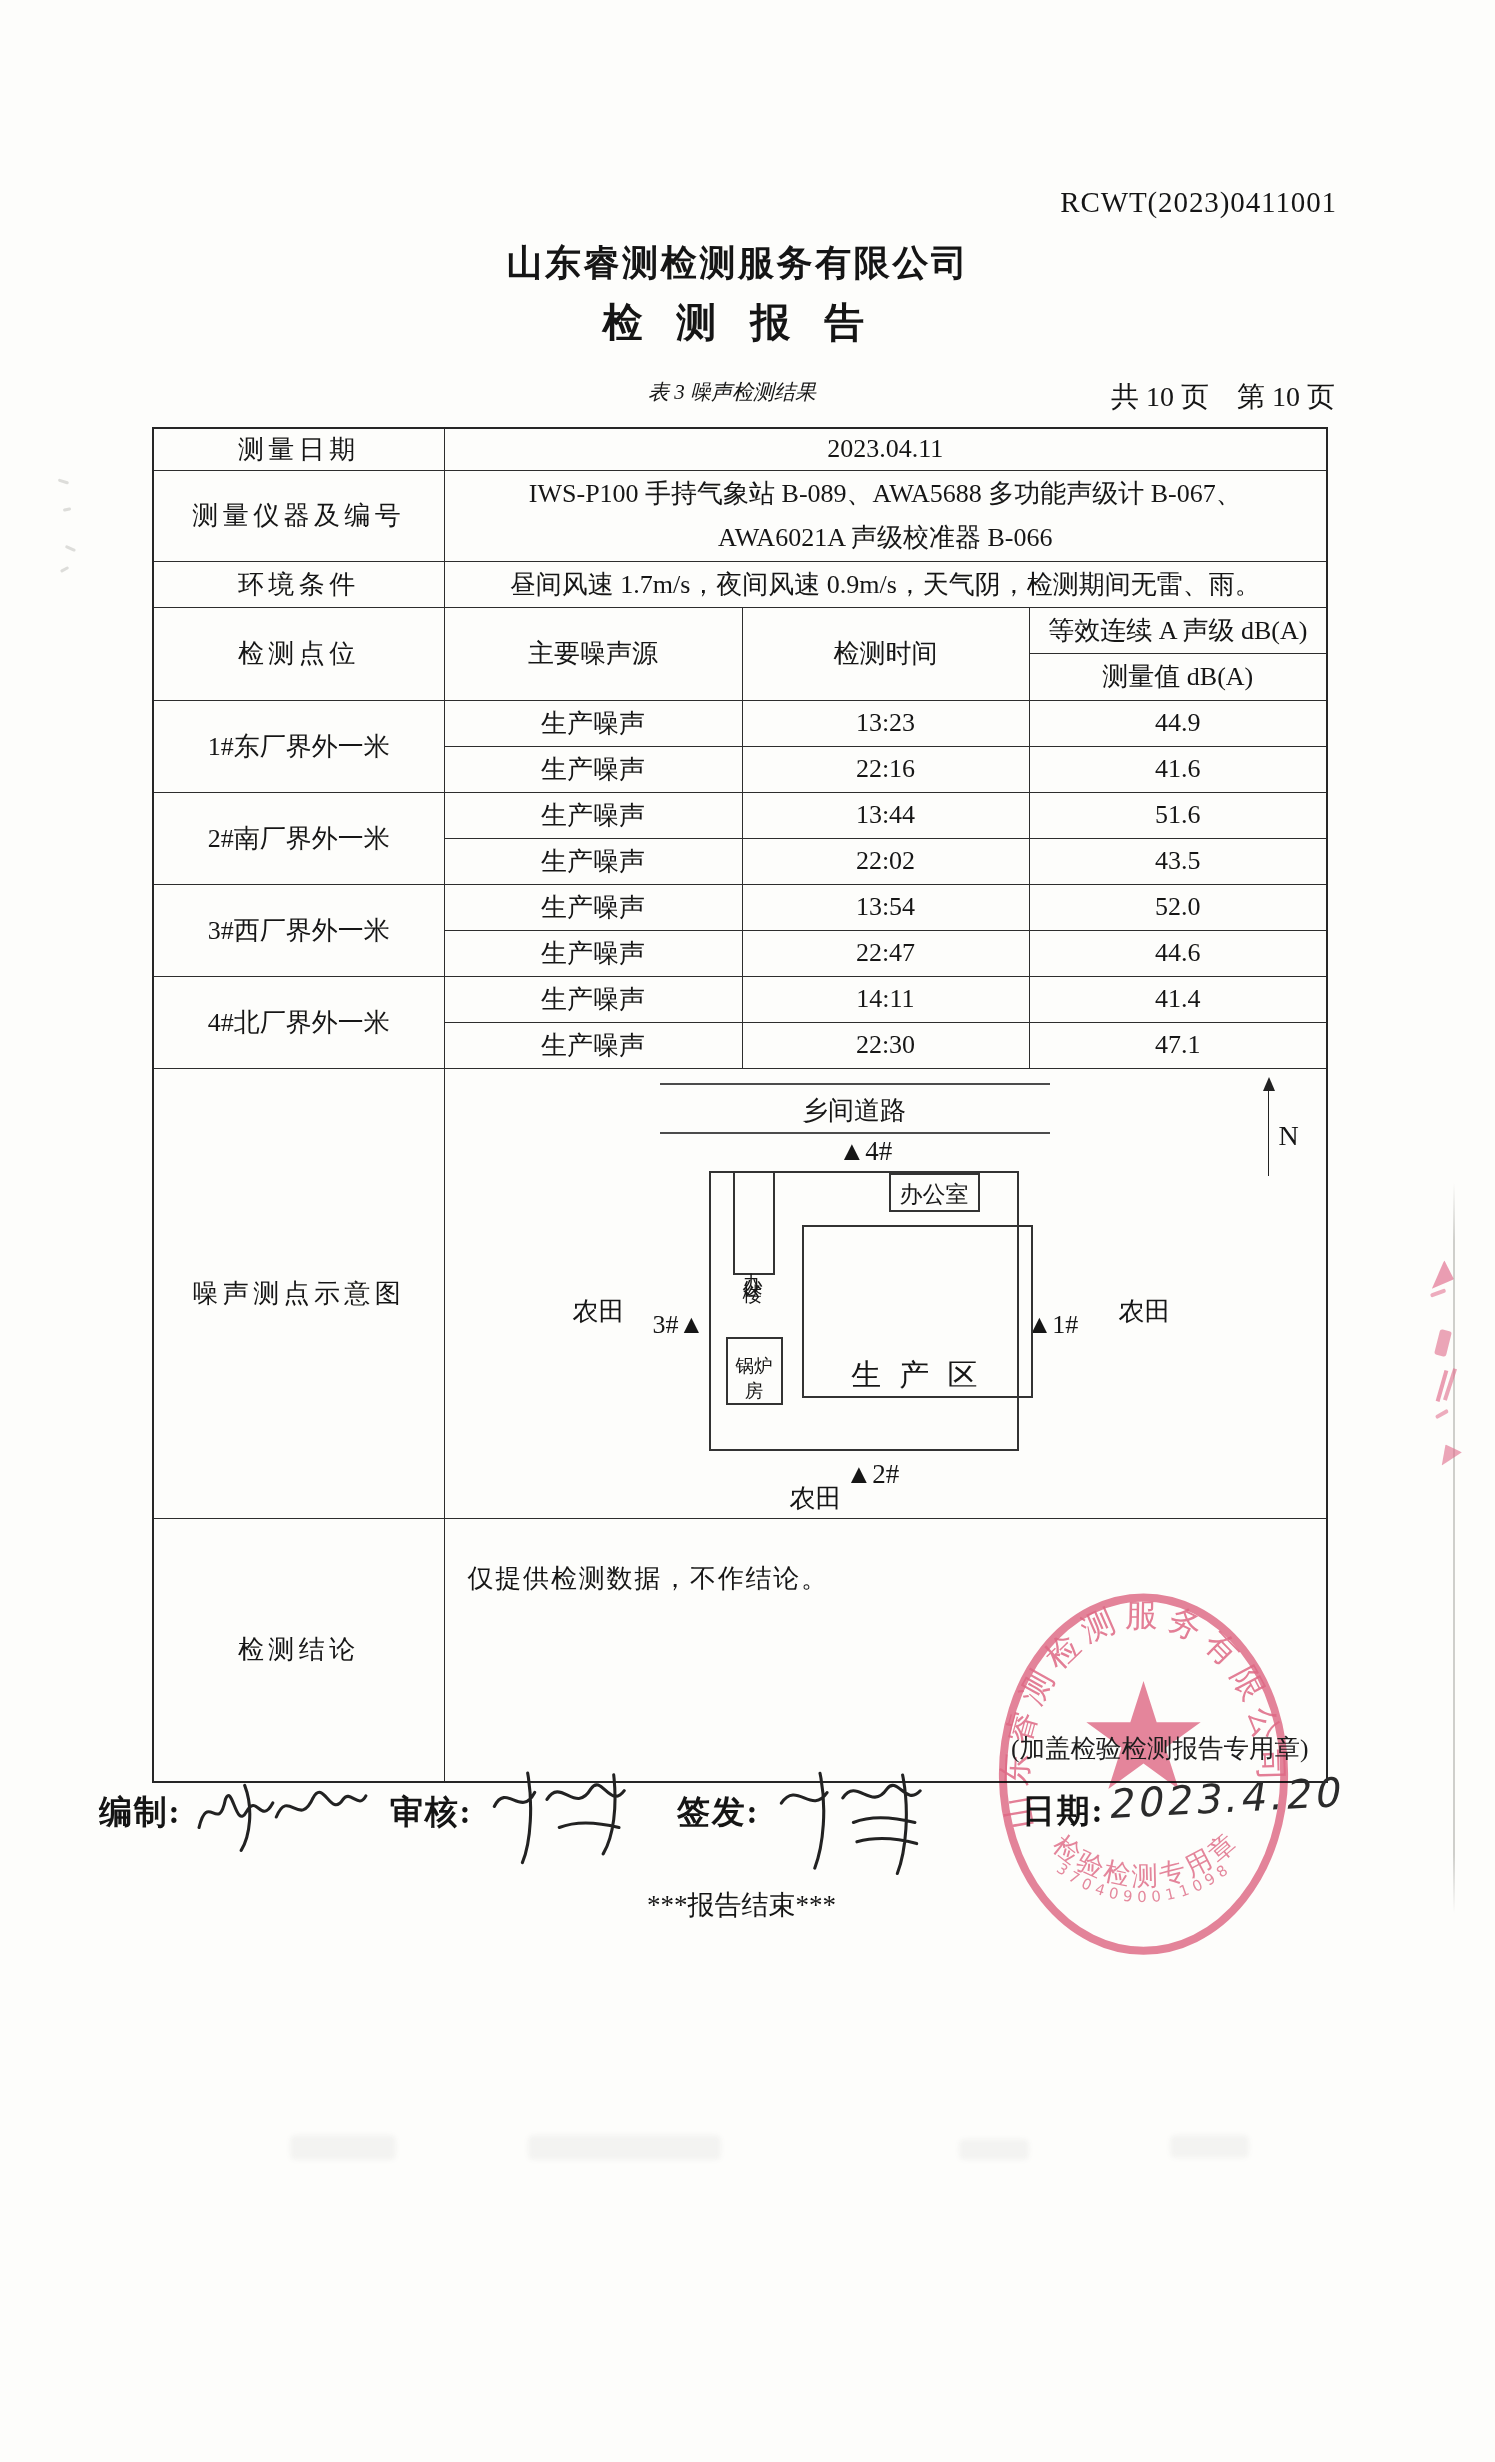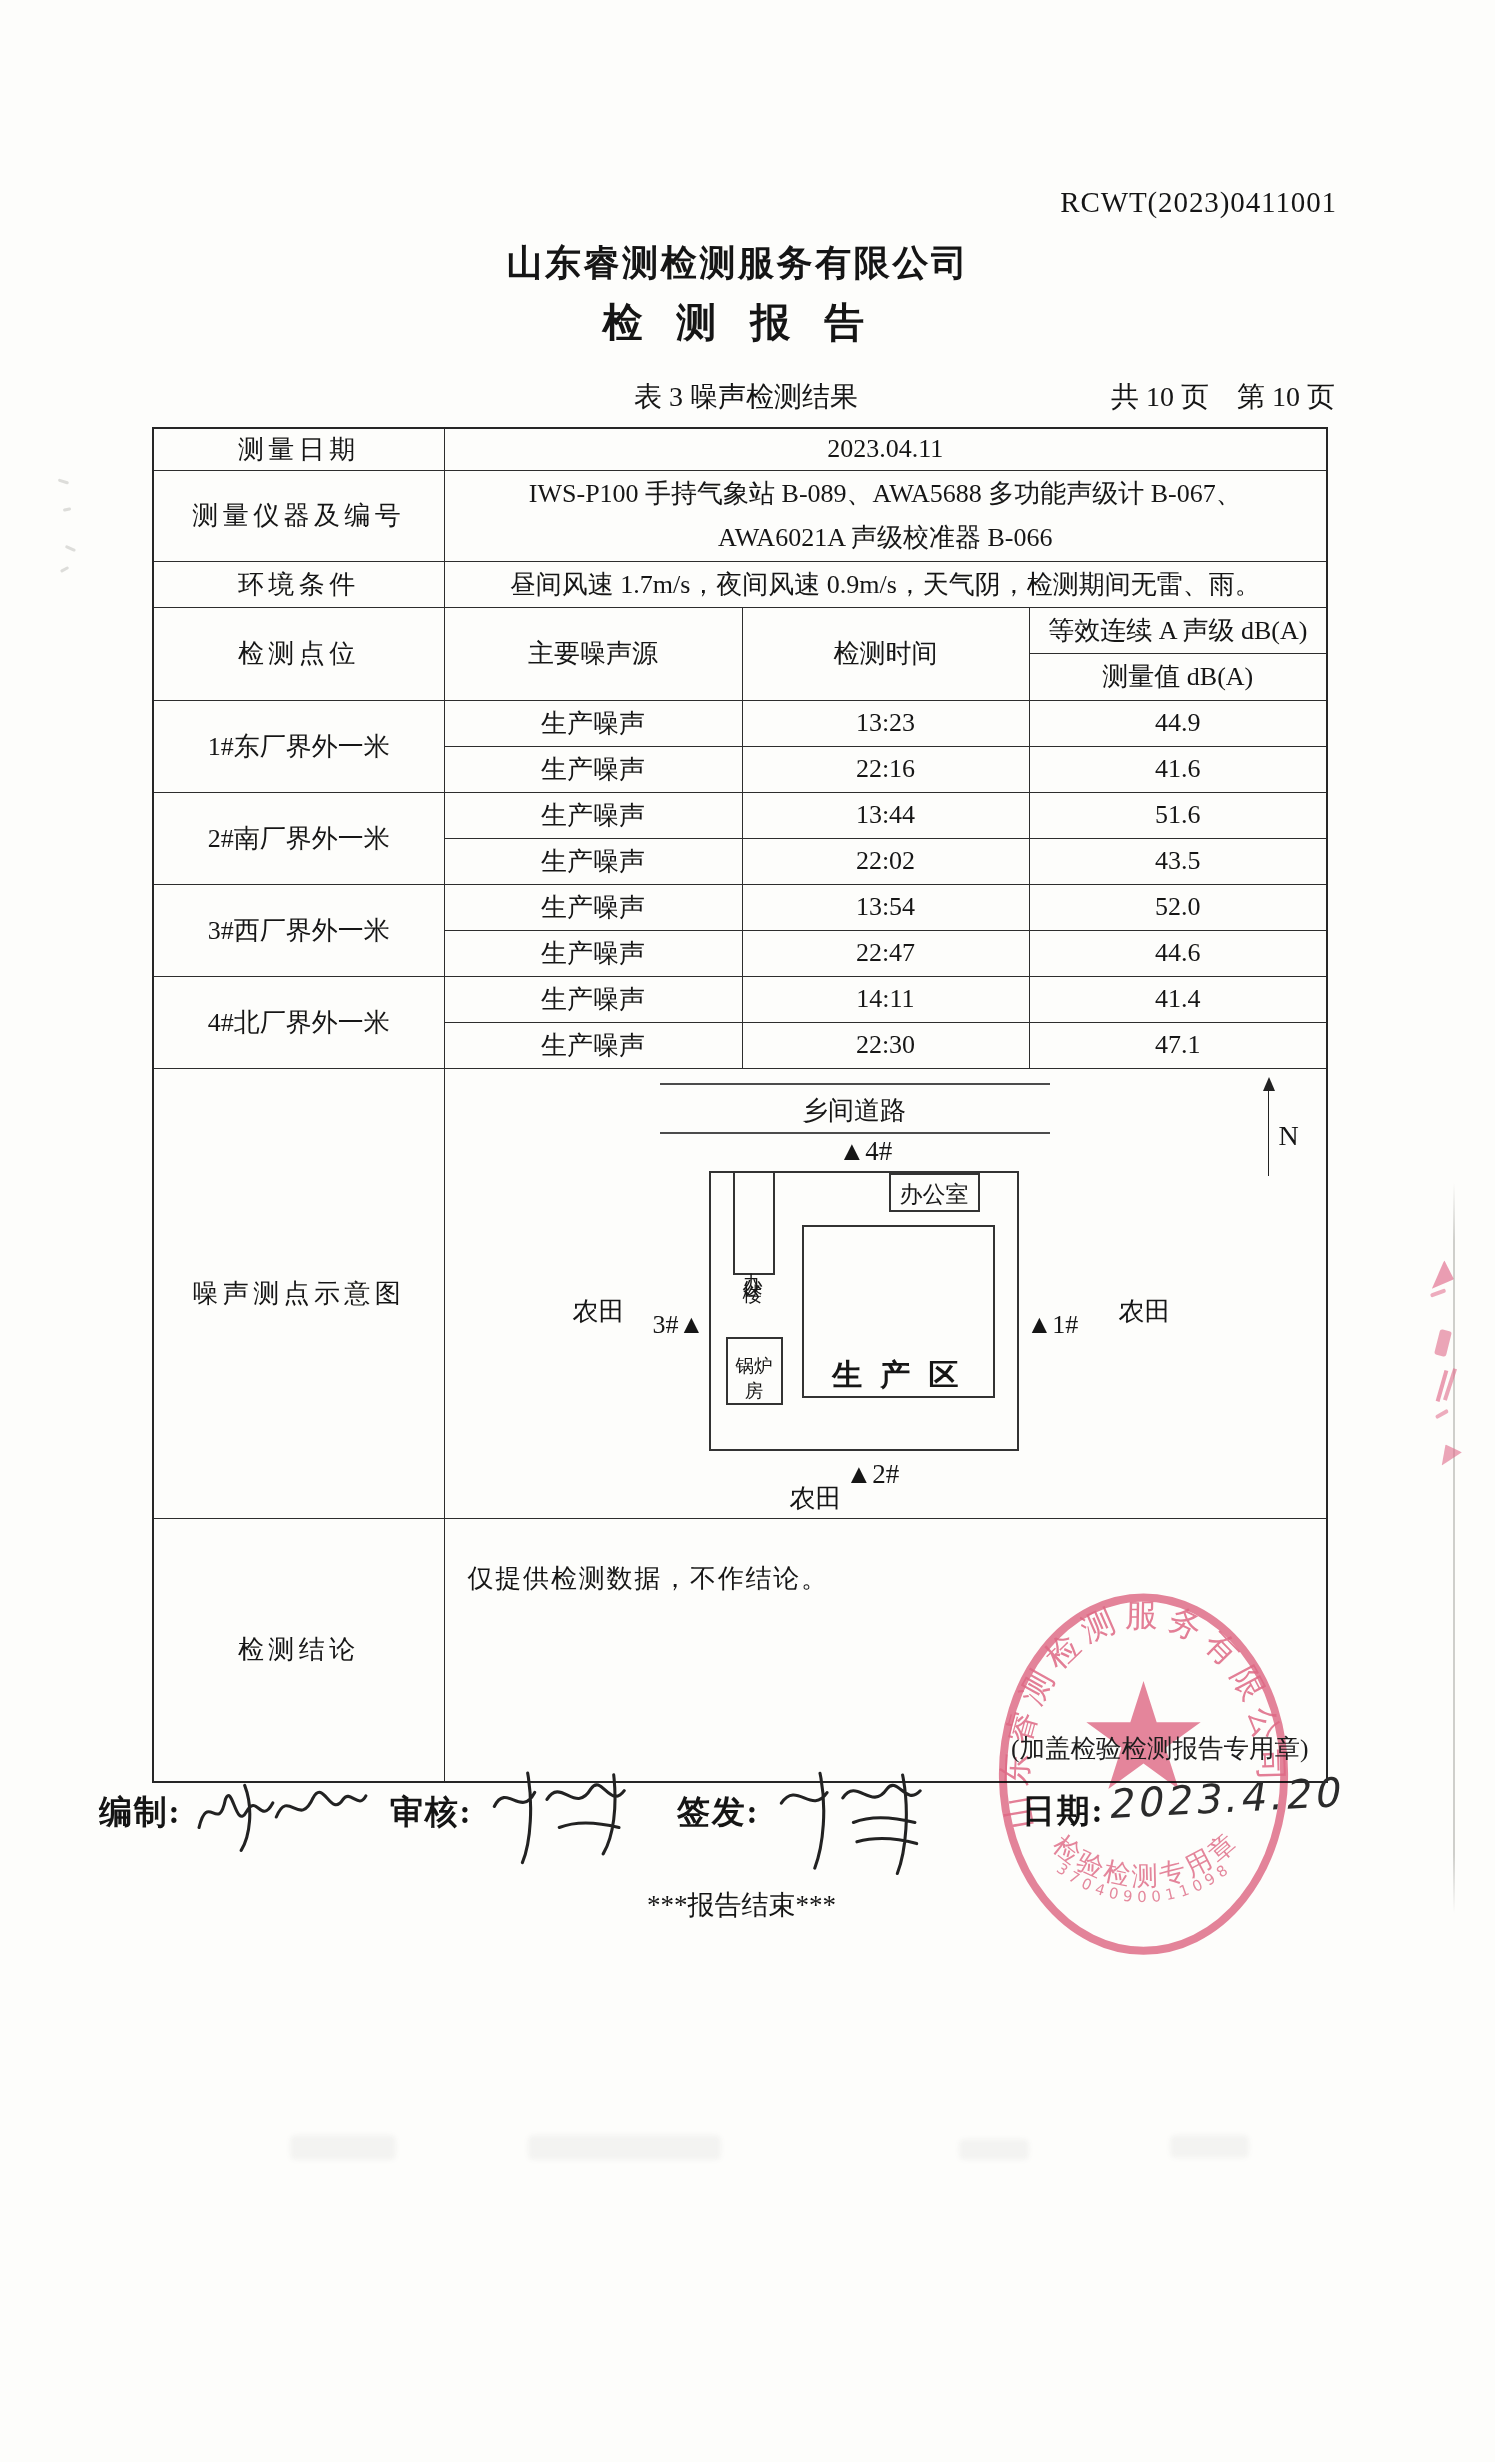--- a/index.html
+++ b/index.html
@@ -14,21 +14,21 @@
   }
   .abs{position:absolute;}
   
   .report-no{top:186px;right:158px;font-size:29px;letter-spacing:0.9px;}
   .company{top:239px;left:430px;width:616px;text-align:center;
     font-family:"Liberation Sans","DejaVu Sans",sans-serif;
     font-size:36px;font-weight:600;letter-spacing:2.6px;}
   .doc-title{top:295px;left:387px;width:704px;text-align:center;
     font-family:"Liberation Sans","DejaVu Sans",sans-serif;
     font-size:40px;font-weight:bold;letter-spacing:11.4px;}
-  .caption{top:378px;left:634px;font-size:28px;}
+  .caption{top:378px;left:648px;font-size:21px;font-style:italic;}
   .pagination{top:378px;right:160px;font-size:28px;}
   
   table.report{
     position:absolute;left:152px;top:427px;
     width:1174px;border-collapse:collapse;table-layout:fixed;
     font-size:26px;color:#161616;
   }
   table.report td{
     border:1.8px solid #2d2d2d;
     text-align:center;vertical-align:middle;
@@ -185,21 +185,21 @@
         <div class="dg" style="left:345px;top:412px;font-size:26px;">农田</div>
 
         <div class="dg box" style="left:264px;top:102px;width:310px;height:280px;"></div>
 
         <div class="dg box" style="left:288px;top:102px;width:42px;height:104px;font-size:20px;">
           <span class="vtext">办公楼</span>
         </div>
         <div class="dg box" style="left:444px;top:104px;width:91px;height:39px;font-size:23px;">
           <span>办公室</span>
         </div>
-        <div class="dg box" style="left:357px;top:156px;width:193px;height:173px;font-size:30px;letter-spacing:5.3px;font-weight:bold;">
+        <div class="dg box" style="left:357px;top:156px;width:231px;height:173px;font-size:30px;letter-spacing:5.3px;">
           <span>生 产 区</span>
         </div>
         <div class="dg box" style="left:281px;top:268px;width:57px;height:68px;font-size:18.5px;">
           <span>锅炉房</span>
         </div>
       </td>
     </tr>
 
     <tr style="height:264px">
       <td class="lbl">检测结论</td>

